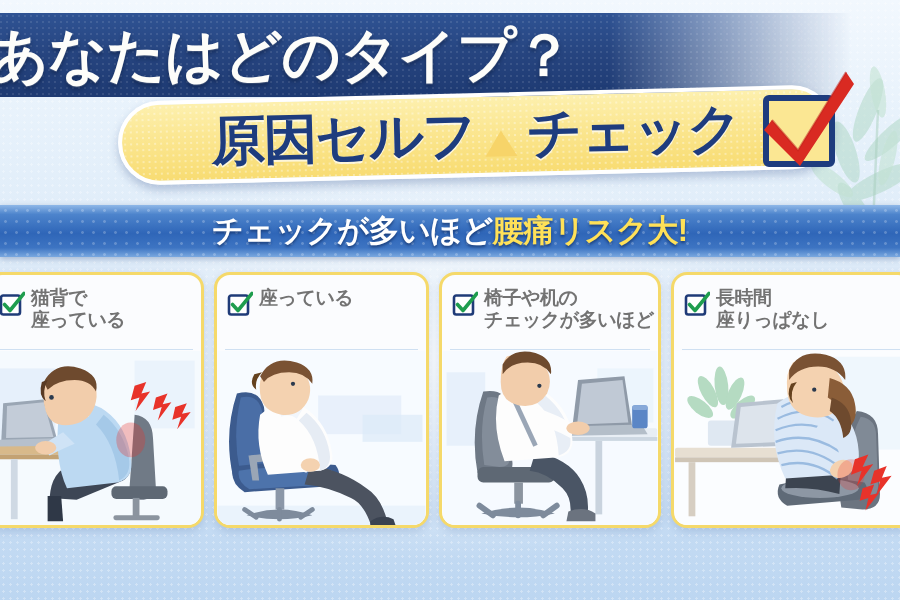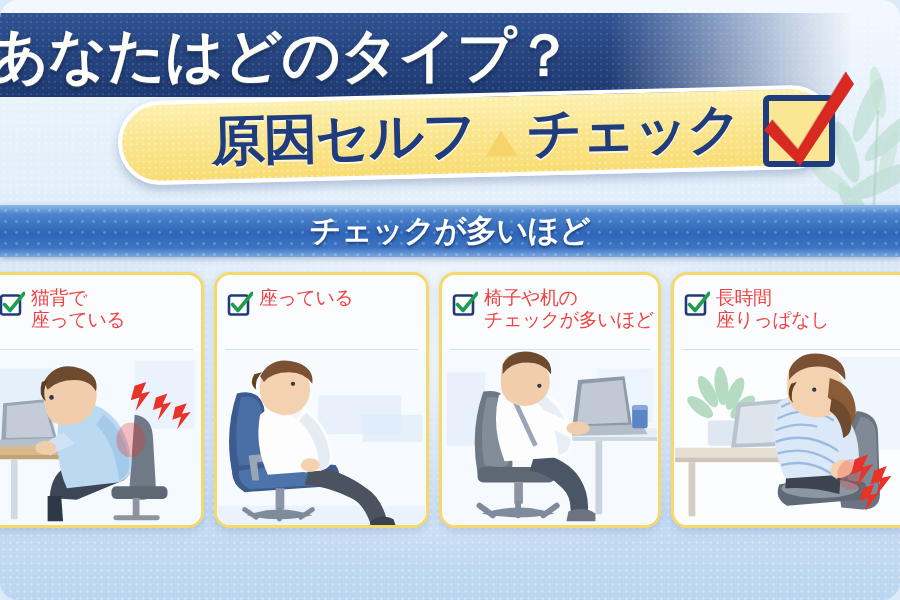--- a/index.html
+++ b/index.html
@@ -5,21 +5,21 @@
 <style>
   * { margin:0; padding:0; box-sizing:border-box; }
   html,body { width:900px; height:600px; overflow:hidden; }
   body {
     font-family:"Liberation Sans","DejaVu Sans",sans-serif;
     background:#dce9f7;
     position:relative;
   }
 
   
-  .stage { position:absolute; inset:0; overflow:hidden;border-radius:18px; }
+  .stage { position:absolute; inset:0; overflow:hidden; }
   .bg-base {
     position:absolute; inset:0;
     background:
       linear-gradient(180deg,#f2f8fe 0%,#e6f1fb 22%,#dceaf8 45%,#cfe2f6 70%,#bcd6f1 100%);
   }
   .bg-dots {
     position:absolute; inset:0;
     background-image:radial-gradient(rgba(255,255,255,.55) 1px, transparent 1.2px);
     background-size:7px 7px;
     opacity:.55;
@@ -120,21 +120,21 @@
     border-radius:16px;
     box-shadow:0 3px 8px rgba(45,80,140,.18);
     overflow:hidden;
   }
   .card-title {
     position:absolute; left:10px; top:12px; right:8px;
     display:flex; align-items:flex-start; gap:6px;
   }
   .cb { flex:0 0 auto; width:26px; height:26px; margin-top:4px; }
   .card-lines {
-    font-size:19px; font-weight:normal; color:#ef4444;
+    font-size:19px; font-weight:bold; color:#737373;
     line-height:1.18; letter-spacing:-.5px; white-space:nowrap;
   }
   .card-lines .l2 { display:block; }
   .card-rule {
     position:absolute; left:8px; right:8px; top:74px; height:1px;
     background:#cfe0f2;
   }
   .card-art { position:absolute; left:0; right:0; top:76px; bottom:0; overflow:hidden; }
   .card-art svg { width:100%; height:100%; display:block; }
 
@@ -185,20 +185,21 @@
     <svg class="checkmark-stamp" viewBox="0 0 118 118">
       <rect x="24" y="36" width="66" height="66" rx="3" fill="#fbe793" stroke="#1e3c7e" stroke-width="6"></rect>
       <path d="M30 58 L56 88 L104 10 L112 22 L58 104 L22 68 Z" fill="#d92a22"></path>
       <path d="M30 58 L56 88 L104 10" fill="none" stroke="#c0201a" stroke-width="2" opacity=".5"></path>
     </svg>
   </div>
 
   <div class="ribbon">
     <div class="ribbon-text">
       <span class="rb-white">チェックが多いほど</span>
+      <span class="rb-yellow">腰痛リスク大!</span>
     </div>
   </div>
 
   <div class="cards">
 
     <div class="card c1">
       <div class="card-title">
         <svg class="cb" viewBox="0 0 26 26">
           <rect x="2" y="4.5" width="19" height="19" rx="2.2" fill="#fff" stroke="#1f3b78" stroke-width="2.6"></rect>
           <path d="M5.5 13.5 L11 19.5 L25 2.5" fill="none" stroke="#1f9d4e" stroke-width="3.6" stroke-linecap="round" stroke-linejoin="round"></path>

